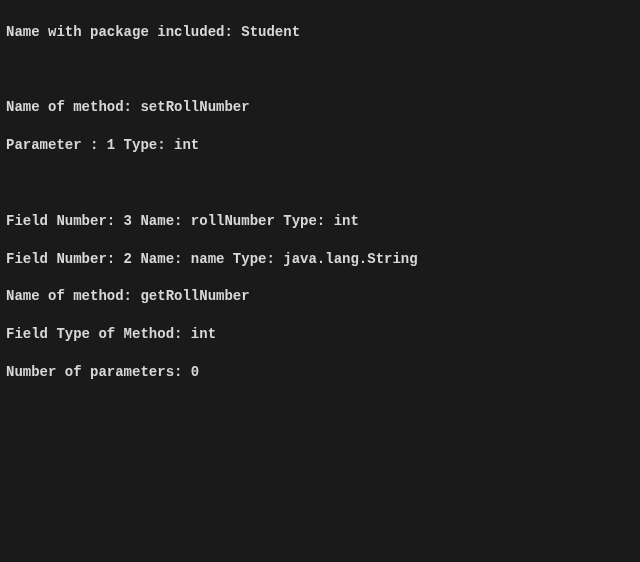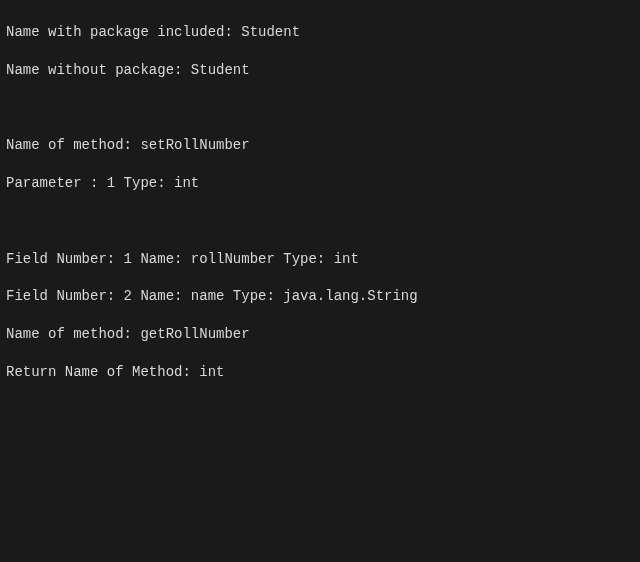--- a/index.html
+++ b/index.html
@@ -13,39 +13,40 @@
     width: 640px;
     height: 562px;
     overflow: hidden;
   }
   .console {
     padding: 4px 6px;
     white-space: pre;
   }
   .line {
     display: block;
+    font-weight: bold;
   }
   .blank {
     height: 1.35em;
   }
 </style>
 </head>
 <body>
 
 <div class="console">
 <span class="line">Name with package included: Student</span>
-<span class="line">Name without package: Student</span>
 <span class="line blank"></span>
 <span class="line">Name of method: setRollNumber</span>
 <span class="line">Parameter : 1 Type: int</span>
 <span class="line blank"></span>
-<span class="line">Field Number: 1 Name: rollNumber Type: int</span>
+<span class="line">Field Number: 3 Name: rollNumber Type: int</span>
 <span class="line">Field Number: 2 Name: name Type: java.lang.String</span>
 <span class="line">Name of method: getRollNumber</span>
-<span class="line">Return Name of Method: int</span>
+<span class="line">Field Type of Method: int</span>
+<span class="line">Number of parameters: 0</span>
 <span class="line blank"></span>
 
 
 
 
 
 
 
 
 

